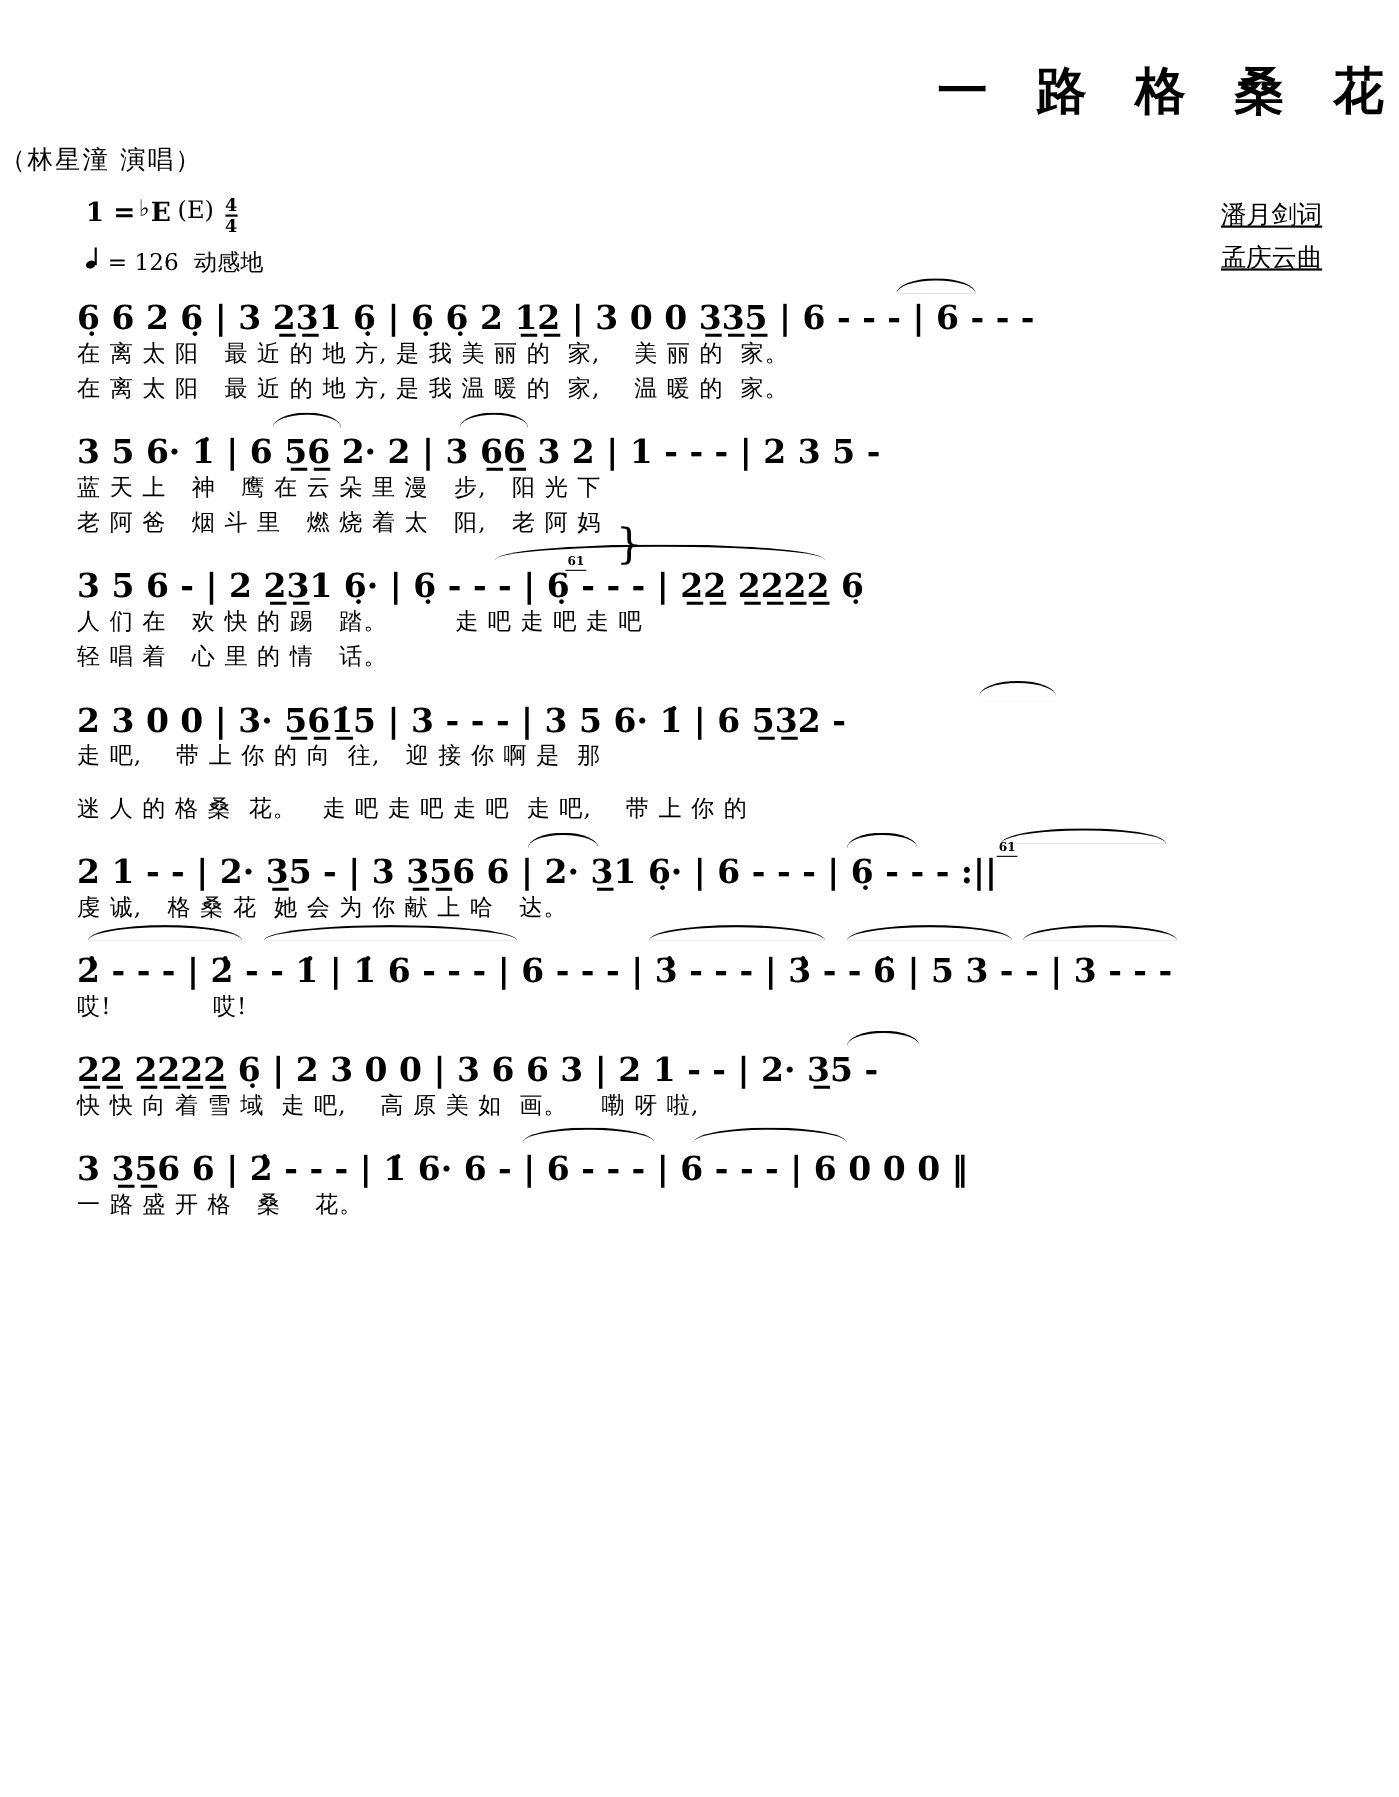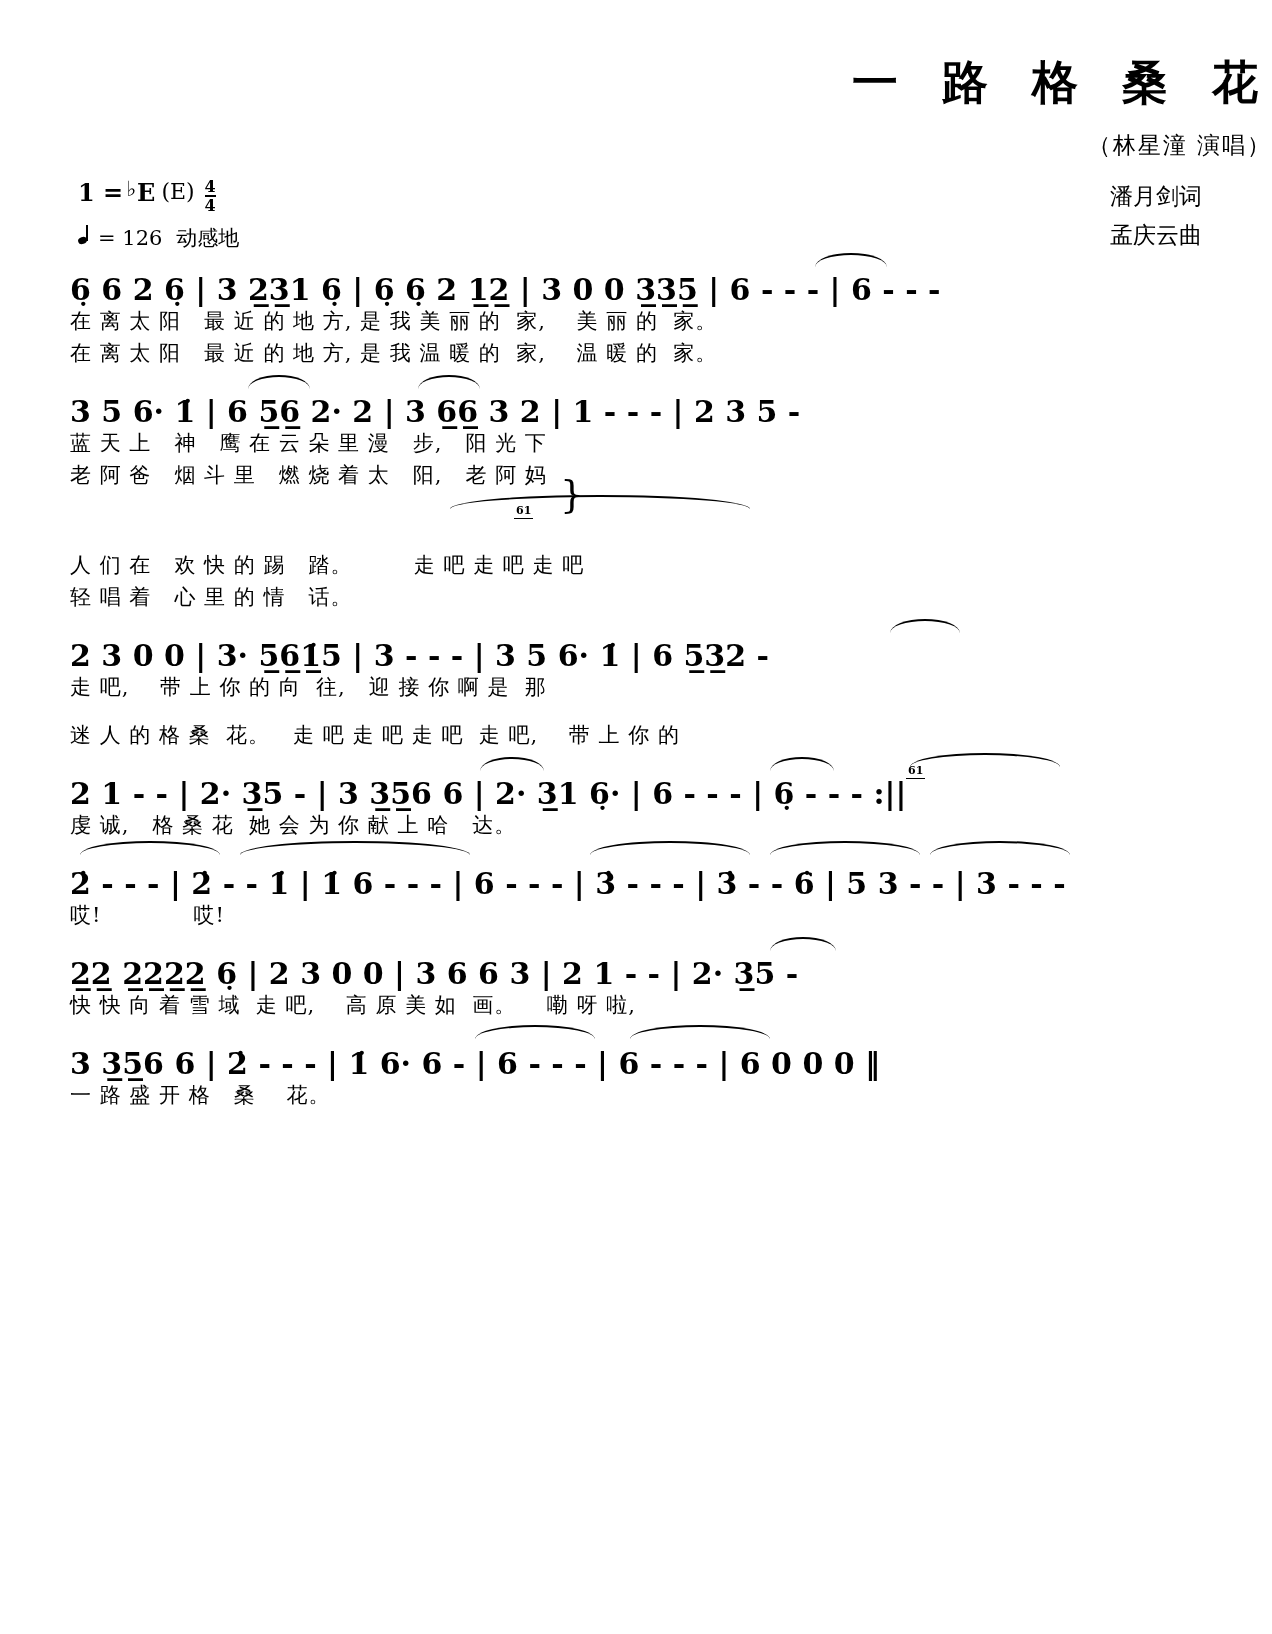--- a/index.html
+++ b/index.html
@@ -23,21 +23,21 @@
   
   .title {
     text-align: right;
     font-size: 46px;
     font-weight: bold;
     letter-spacing: 14px;
     margin-top: 52px;
     font-family: "DejaVu Serif", "Liberation Serif", serif;
   }
   .subtitle {
-    text-align: right;
+    text-align: left;
     font-size: 23px;
     margin-top: 16px;
     letter-spacing: 2px;
   }
   .meta {
     position: relative;
     height: 96px;
     margin-top: 8px;
   }
   .key-block {
@@ -102,20 +102,21 @@
     width:2px; height:16px;
     background:#000;
   }
   .credits {
     position: absolute;
     right: 70px;
     top: 8px;
     text-align: left;
     font-size: 23px;
     line-height: 1.7;
+    text-decoration: underline;
   }
   
   .staff {
     position: relative;
     margin: 0 0 0 0;
     padding: 0 70px;
     box-sizing: border-box;
     width: 1272px;
   }
   .notes-row {
@@ -227,20 +228,21 @@
       <span>老 阿 爸   烟 斗 里   燃 烧 着 太   阳,   老 阿 妈</span>
     </div>
   </div>
 
   <div class="spacer-sm"></div>
 
   <div class="staff staffblock">
     <div class="notes-row">
       <span class="slur" style="left:380px; top:-14px; width:300px;"></span>
       <span class="grace61" style="position:absolute; left:446px; top:-4px;">61</span>
+      <span>3 5 6 - | 2 2̲3̲1 6̣· | 6̣ - - - | 6̣ - - - | 2̲2̲ 2̲2̲2̲2̲ 6̣</span>
     </div>
     <div class="lyr-row">
       <span>人 们 在   欢 快 的 踢   踏。        走 吧 走 吧 走 吧</span>
     </div>
     <div class="lyr-row">
       <span>轻 唱 着   心 里 的 情   话。</span>
       <span class="curly" style="left:560px; top:-34px;">}</span>
     </div>
   </div>
 

